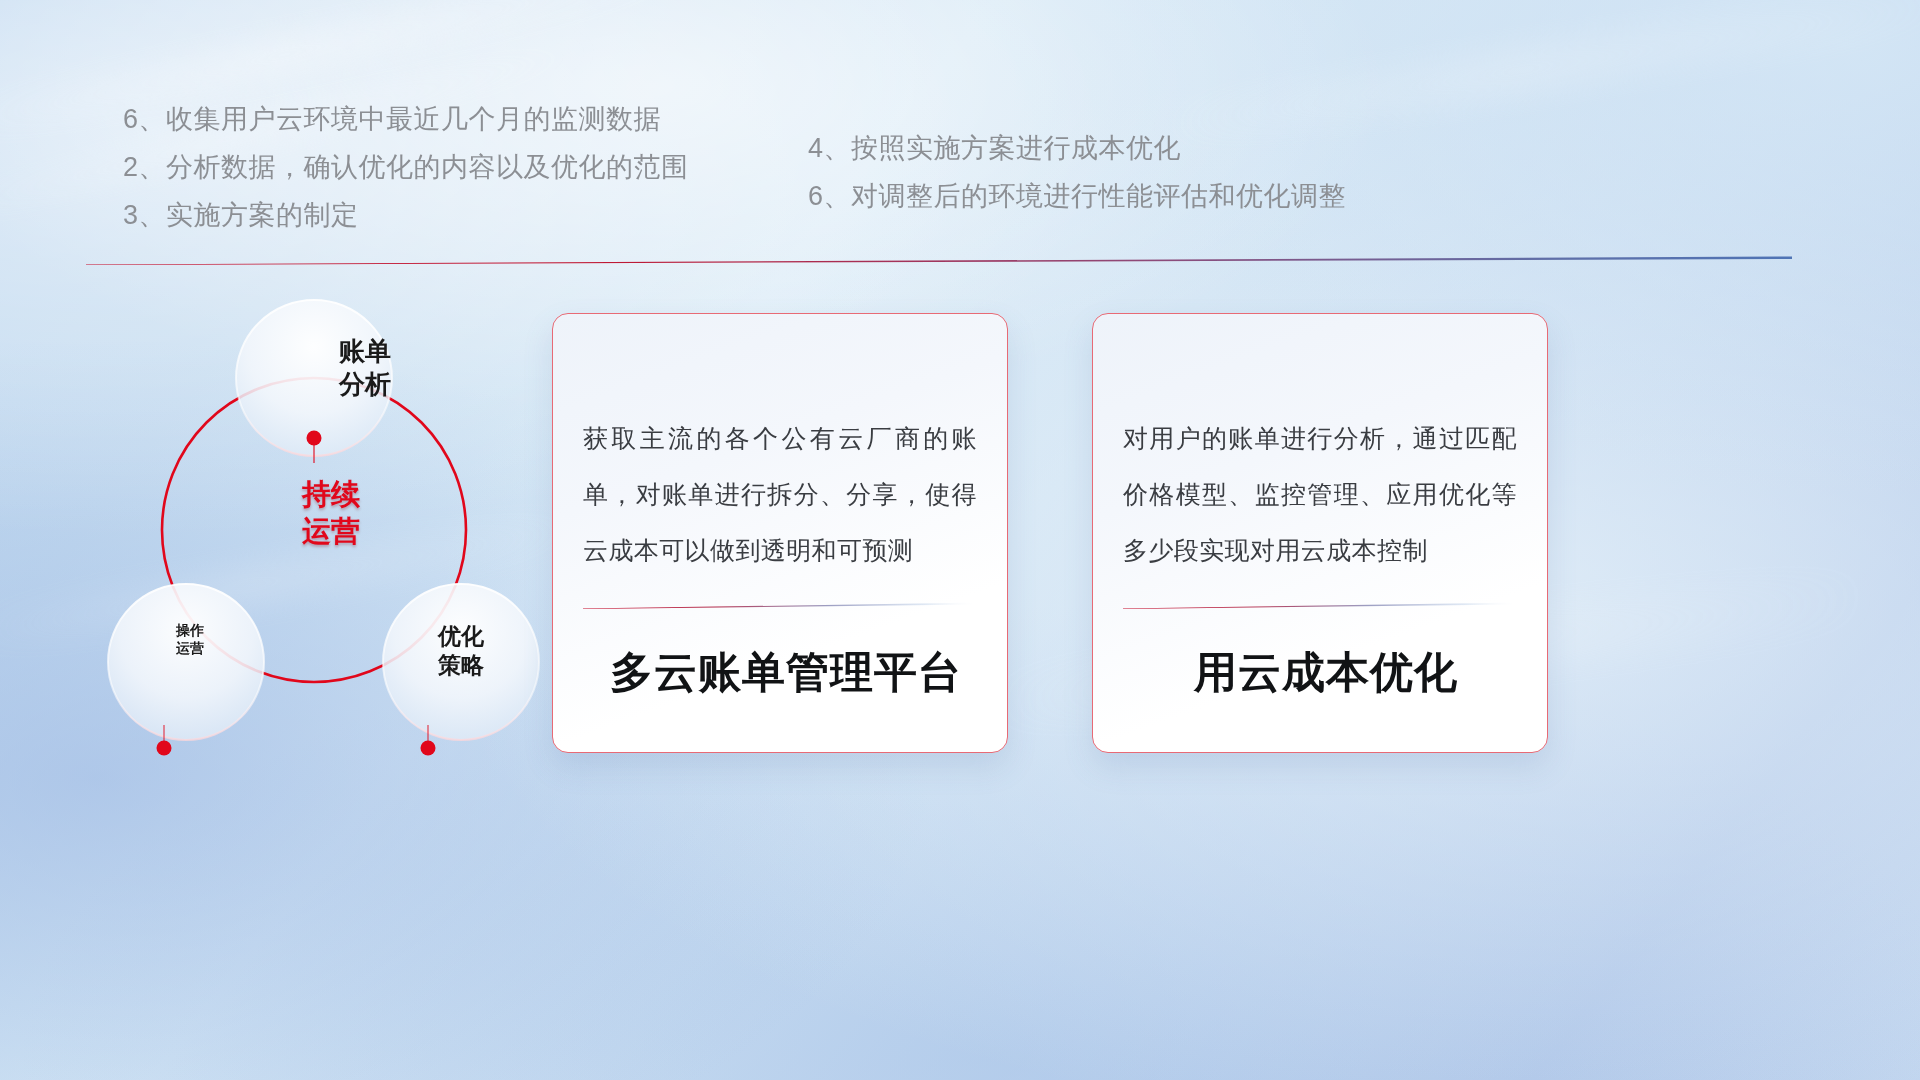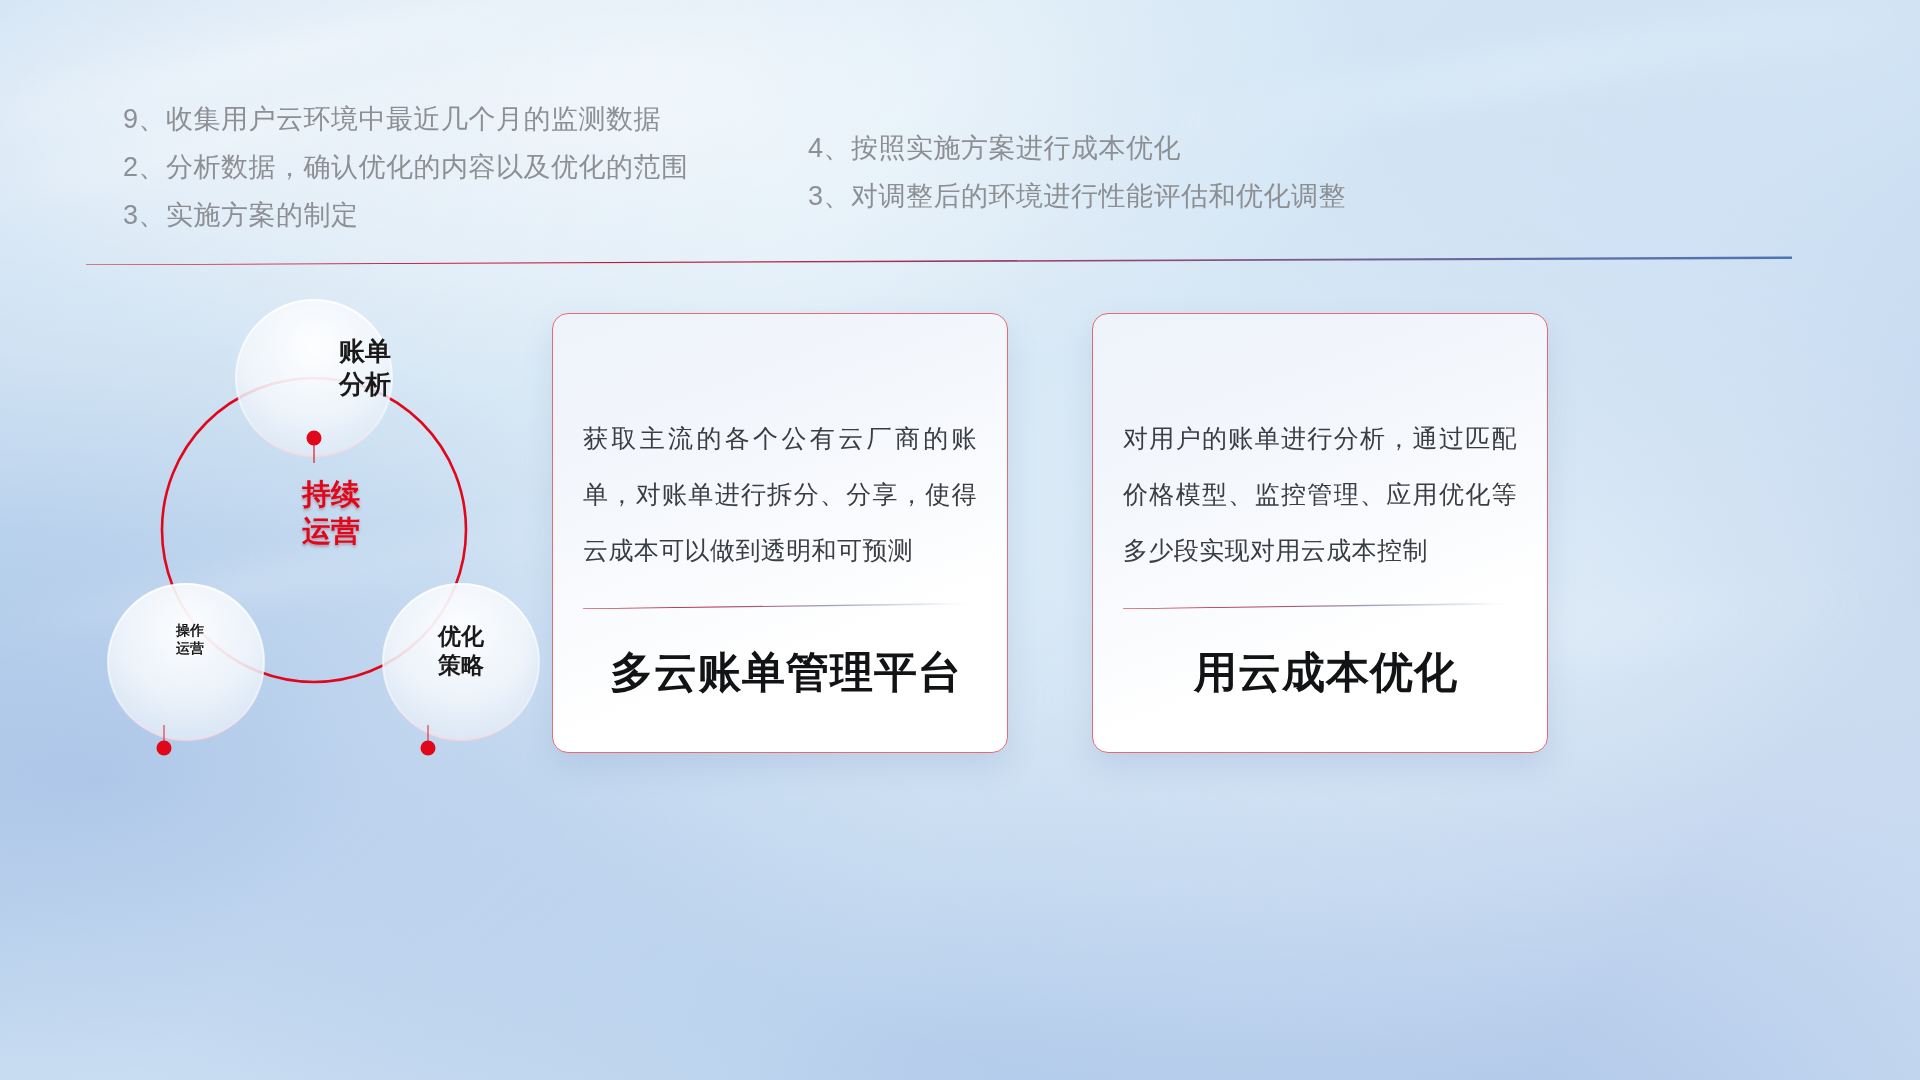--- a/index.html
+++ b/index.html
@@ -143,28 +143,28 @@
 
 <div id="stage">
 
   <div class="streak s1"></div>
   <div class="streak s2"></div>
   <div class="streak s3"></div>
   <div class="streak s4"></div>
   <div class="streak s5"></div>
 
   <div class="list left">
-    <span class="list-item">9、收集用户云环境中最近几个月的监测数据</span>
+    <span class="list-item">6、收集用户云环境中最近几个月的监测数据</span>
     <span class="list-item">2、分析数据，确认优化的内容以及优化的范围</span>
     <span class="list-item">3、实施方案的制定</span>
   </div>
 
   <div class="list right">
     <span class="list-item">4、按照实施方案进行成本优化</span>
-    <span class="list-item">3、对调整后的环境进行性能评估和优化调整</span>
+    <span class="list-item">6、对调整后的环境进行性能评估和优化调整</span>
   </div>
 
   <svg id="divider" viewBox="0 0 1706 9" preserveAspectRatio="none">
     <defs>
       <linearGradient id="divGrad" x1="0" y1="0" x2="1" y2="0">
         <stop offset="0" stop-color="#c8102e"></stop>
         <stop offset="0.30" stop-color="#bf1733"></stop>
         <stop offset="0.62" stop-color="#8e4a78"></stop>
         <stop offset="0.86" stop-color="#5f6fa8"></stop>
         <stop offset="1" stop-color="#4f74b5"></stop>

